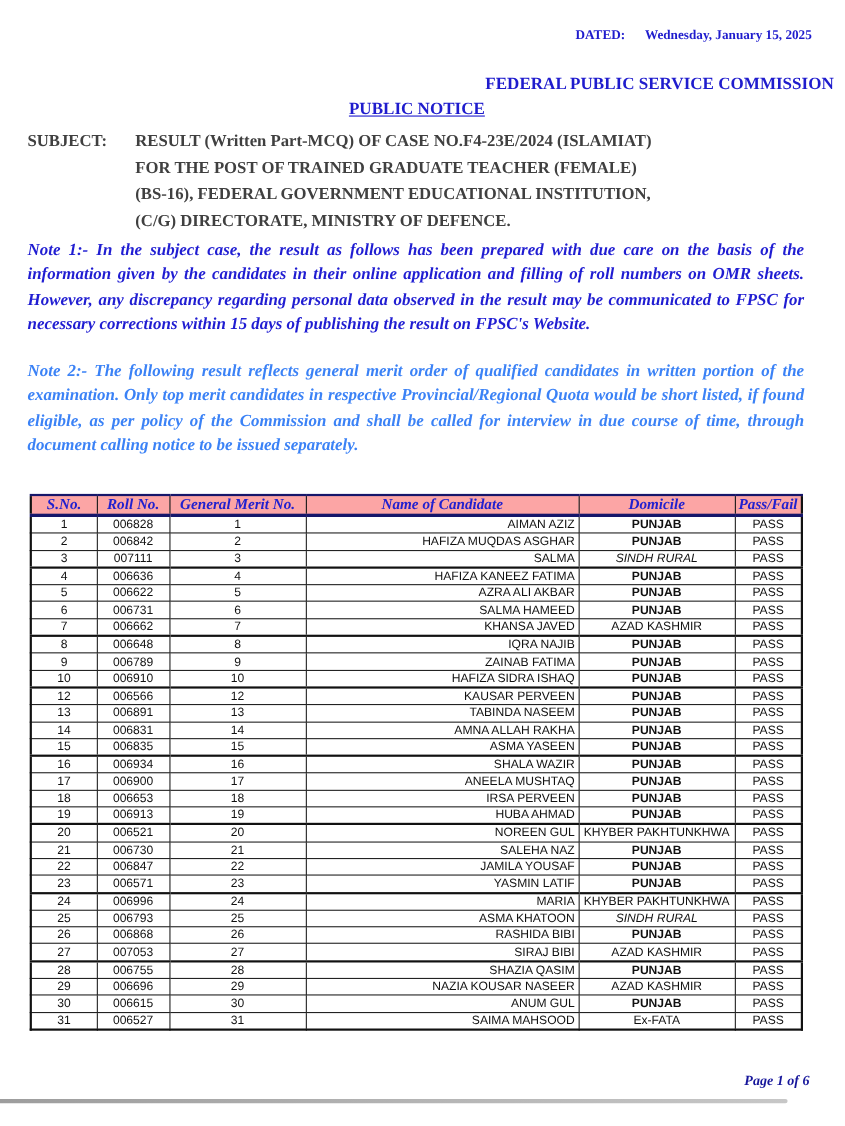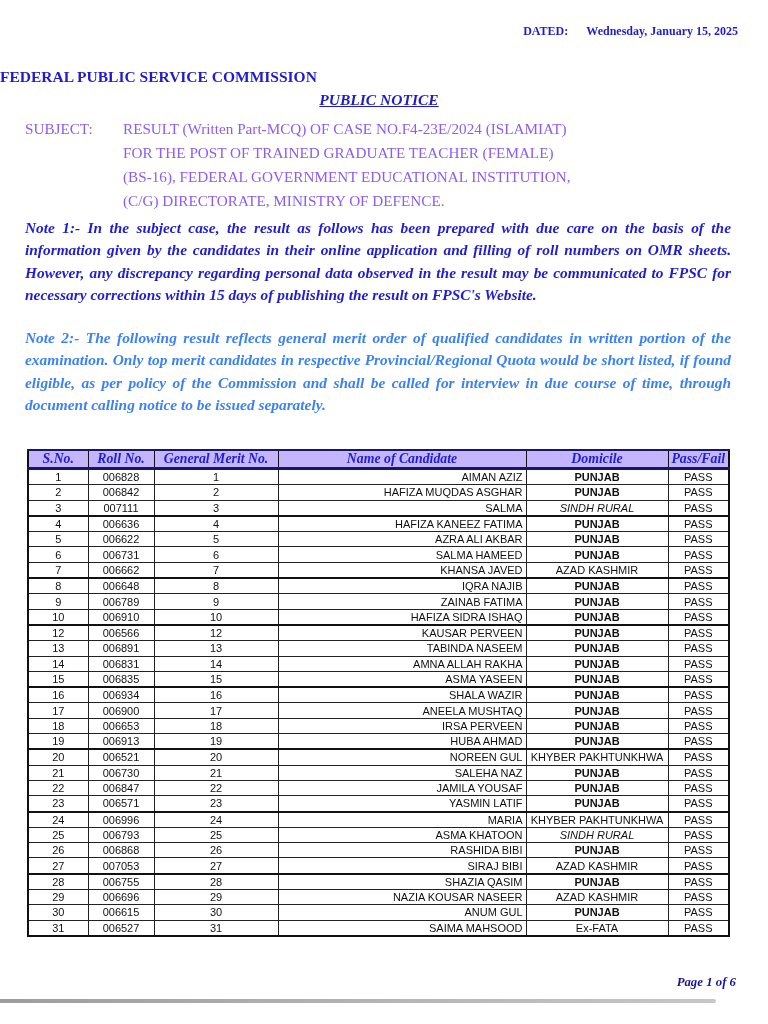--- a/index.html
+++ b/index.html
@@ -27,47 +27,46 @@
     color: #1f1ccd;
     white-space: nowrap;
   }
   .dated-line .dated-label { margin-right: 18px; }
   
   .org-title {
     position: absolute;
     top: 68px;
     left: 0;
     width: 758px;
-    text-align: left;
+    text-align: right;
     font-size: 15.5px;
     font-weight: bold;
     color: #1f1ccd;
   }
   .notice-title {
     position: absolute;
     top: 91px;
     left: 0;
     width: 758px;
     text-align: center;
     font-size: 15.5px;
     font-weight: bold;
     color: #1f1ccd;
     text-decoration: underline;
-    font-style: italic;
   }
   
   .subject-block {
     position: absolute;
     top: 117px;
     left: 25px;
     width: 715px;
     display: flex;
-    color: #8b5cf6;
+    color: #404040;
     font-size: 15.2px;
-    font-weight: normal;
+    font-weight: bold;
     line-height: 24px;
   }
   .subject-label { width: 98px; flex: 0 0 98px; }
   .subject-lines { flex: 1; }
   
   .note {
     position: absolute;
     left: 25px;
     width: 706px;
     font-size: 15.4px;
@@ -102,21 +101,21 @@
     font-weight: bold;
     font-style: italic;
     color: #2120cf;
     text-align: center;
     border-left: 1px solid #111;
     border-right: 1px solid #111;
     border-top: 2.5px solid #16166a;
     border-bottom: 3px solid #16166a;
     height: 16px;
     padding: 0 1px;
-    background: #c4b5fd;
+    background: #fca5a5;
   }
   table.result-table td {
     font-family: "Liberation Sans", sans-serif;
     font-size: 11px;
     color: #111;
     border: 1px solid #222;
     height: 14.3px;
     line-height: 12px;
     padding: 0 3px;
     overflow: hidden;

